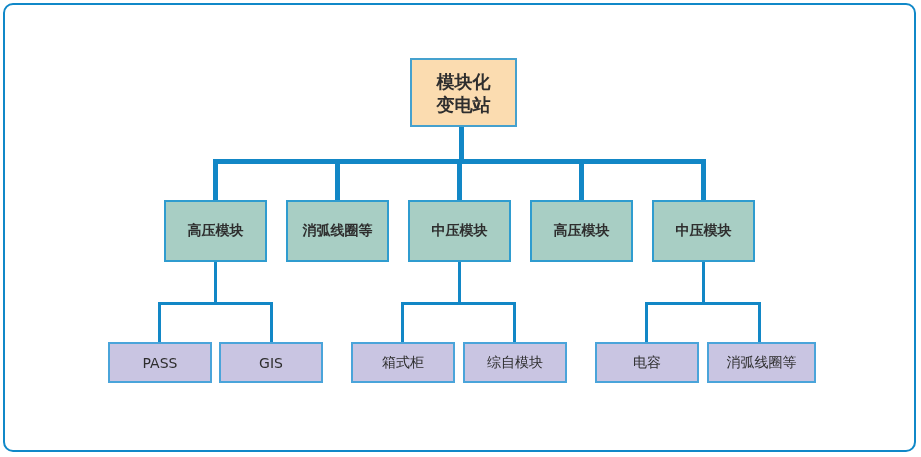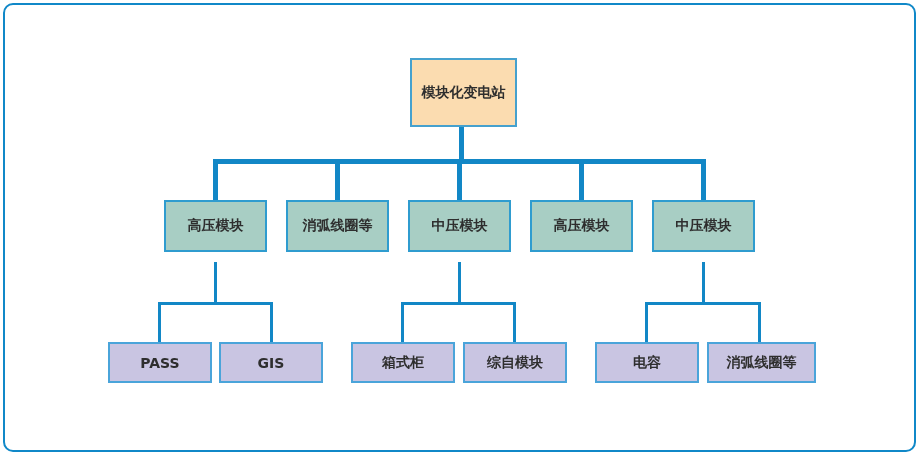--- a/index.html
+++ b/index.html
@@ -30,34 +30,34 @@
   .node{
     position:absolute;
     display:flex;align-items:center;justify-content:center;
     box-sizing:border-box;
     text-align:center;
   }
   .node.root{
     left:410px;top:58px;width:107px;height:69px;
     background:var(--root_fill);
     border:2px solid var(--root_border);
-    flex-direction:row;
-    font-size:14px;line-height:23px;font-weight:600;
+    flex-direction:column;
+    font-size:18px;line-height:23px;font-weight:600;
   }
   .node.module{
-    top:200px;width:103px;height:52px;
+    top:200px;width:103px;height:62px;
     background:var(--module_fill);
     border:2px solid var(--module_border);
     font-size:14px;font-weight:600;
   }
   .node.leaf{
     top:342px;width:104px;height:41px;
     background:var(--leaf_fill);
     border:2px solid var(--leaf_border);
-    font-size:14px;font-weight:700;
+    font-size:14px;font-weight:400;
   }
   .node span{display:block;}
 </style>
 </head>
 <body>
 
 <div class="frame"></div>
 
 <div class="conn" style="left:459px;top:126px;width:5px;height:38px"></div>
 <div class="conn" style="left:213px;top:159px;width:493px;height:5px"></div>

